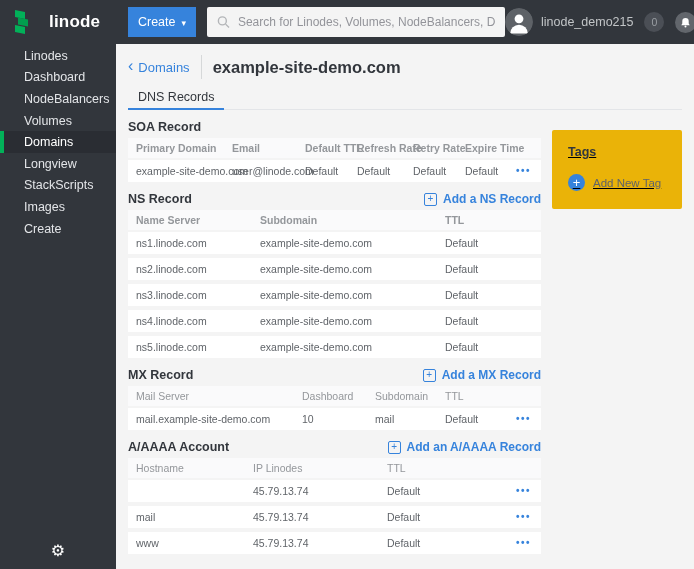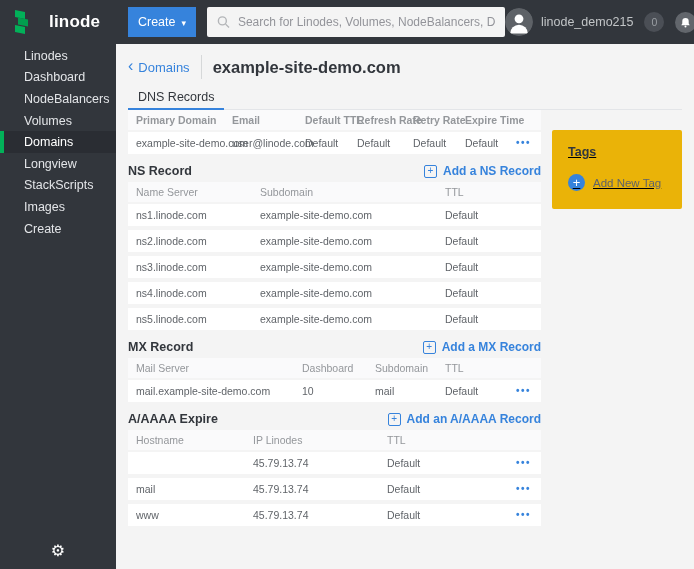--- a/index.html
+++ b/index.html
@@ -146,20 +146,23 @@
       <h1 class="title">example-site-demo.com</h1>
     </div>
 
     <div class="tabbar">
       <div class="tab active">DNS Records</div>
     </div>
 
     <div class="content-grid">
       <div class="records" id="sections">
           <section>
+            <div class="sec-head">
+              <h2 class="sec-title">SOA Record</h2>
+            </div>
             <div class="t-row t-head" style="grid-template-columns: 96px 73px 52px 56px 52px 56px 1fr; font-weight: bold;">
               <div class="t-cell th">Primary Domain</div>
               <div class="t-cell th">Email</div>
               <div class="t-cell th">Default TTL</div>
               <div class="t-cell th">Refresh Rate</div>
               <div class="t-cell th">Retry Rate</div>
               <div class="t-cell th">Expire Time</div>
             </div>
             <div class="t-row" style="grid-template-columns: 96px 73px 52px 56px 52px 56px 1fr;">
               <div class="t-cell">example-site-demo.com</div>
@@ -172,21 +175,21 @@
             </div>
           </section>
           <section>
             <div class="sec-head">
               <h2 class="sec-title">NS Record</h2>
               <a class="add-link">
                 <span class="plus-sq">+</span>
                 <span>Add a NS Record</span>
               </a>
             </div>
-            <div class="t-row t-head" style="grid-template-columns: 124px 185px 1fr;">
+            <div class="t-row t-head" style="grid-template-columns: 124px 185px 1fr; font-weight: bold;">
               <div class="t-cell th">Name Server</div>
               <div class="t-cell th">Subdomain</div>
               <div class="t-cell th">TTL</div>
             </div>
             <div class="t-row" style="grid-template-columns: 124px 185px 1fr;">
               <div class="t-cell">ns1.linode.com</div>
               <div class="t-cell">example-site-demo.com</div>
               <div class="t-cell">Default</div>
             </div>
             <div class="t-row" style="grid-template-columns: 124px 185px 1fr;">
@@ -227,21 +230,21 @@
             <div class="t-row" style="grid-template-columns: 166px 73px 70px 68px 1fr;">
               <div class="t-cell">mail.example-site-demo.com</div>
               <div class="t-cell">10</div>
               <div class="t-cell">mail</div>
               <div class="t-cell">Default</div>
               <button class="dots">•••</button>
             </div>
           </section>
           <section>
             <div class="sec-head">
-              <h2 class="sec-title">A/AAAA Expire</h2>
+              <h2 class="sec-title">A/AAAA Account</h2>
               <a class="add-link">
                 <span class="plus-sq">+</span>
                 <span>Add an A/AAAA Record</span>
               </a>
             </div>
             <div class="t-row t-head" style="grid-template-columns: 117px 134px 100px 1fr;">
               <div class="t-cell th">Hostname</div>
               <div class="t-cell th">IP Linodes</div>
               <div class="t-cell th">TTL</div>
             </div>

